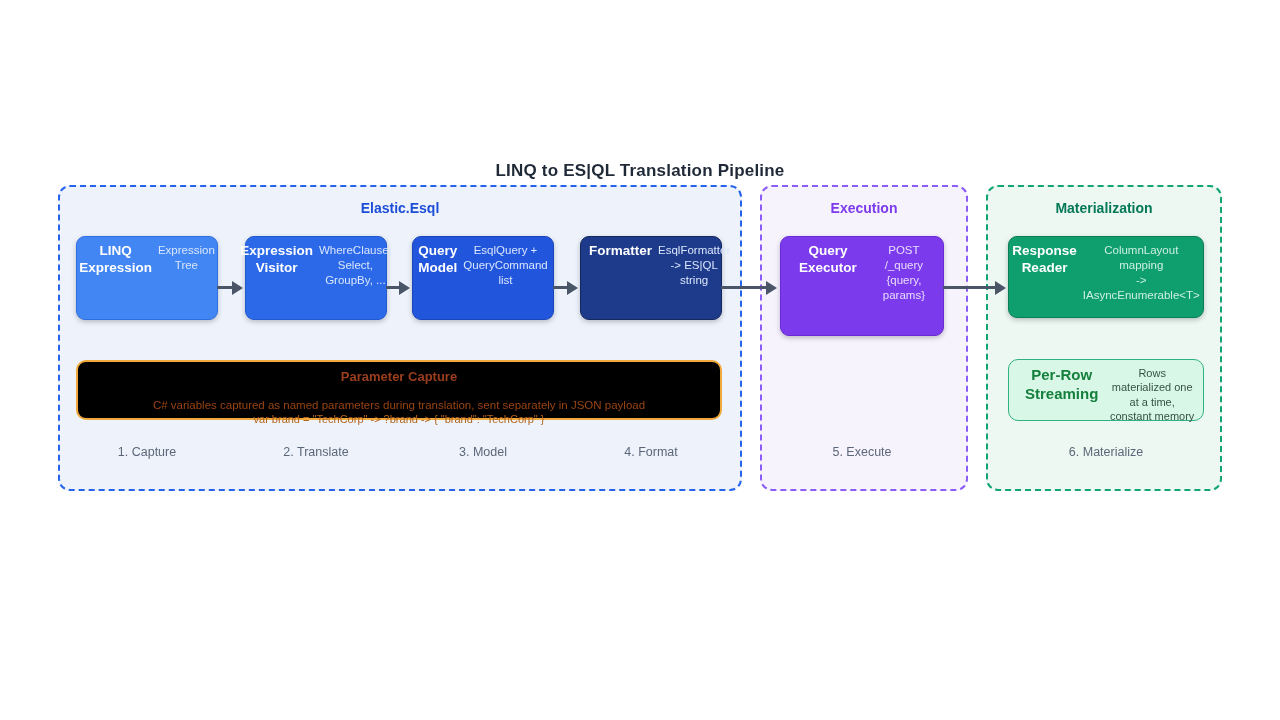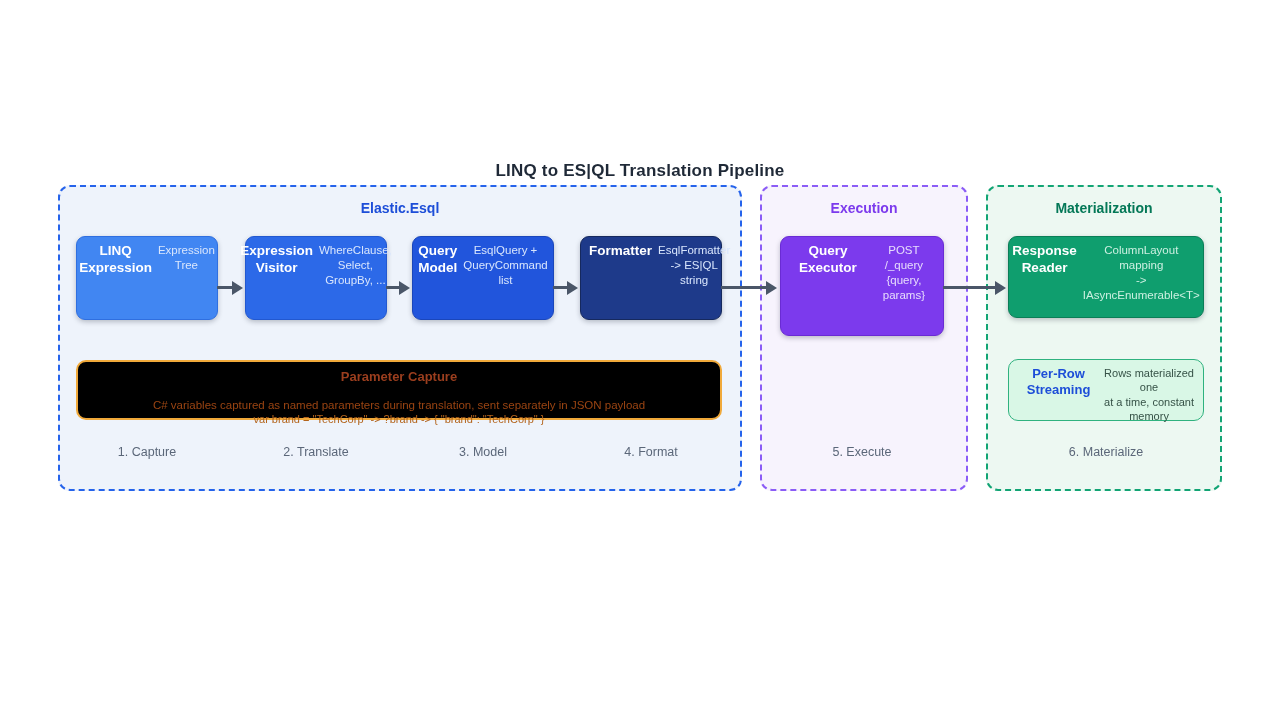--- a/index.html
+++ b/index.html
@@ -43,21 +43,21 @@
 
   .node-linq .node-sub, .node-visitor .node-sub, .node-model .node-sub, .node-formatter .node-sub { color: #d9e6fd; }
   .node-executor .node-sub { color: #e7dcfc; }
   .node-reader .node-sub { color: #ccf0e1; }
 
   .node-streaming {
     left: 20px; top: 172px; width: 196px; height: 62px;
     background: #d9f7e6; border: 1.5px solid #2fb27f; border-radius: 10px;
     box-shadow: none; gap: 3px;
   }
-  .node-streaming .node-title { color: #1d4ed8; font-size: 13px; }
+  .node-streaming .node-title { color: #15803d; font-size: 15px; }
   .node-streaming .node-sub { color: #365247; font-size: 11px; }
 
   
   .param-box {
     position: absolute; left: 16px; top: 173px; width: 646px; height: 60px;
     background: #000000; border: 2px solid #f0a93a; border-radius: 10px;
     text-align: center; padding-top: 7px;
   }
   .param-title { font-size: 13px; font-weight: 700; color: #9b3e1e; }
   .param-desc { font-size: 11.5px; color: #9a4412; margin-top: 15px; }

